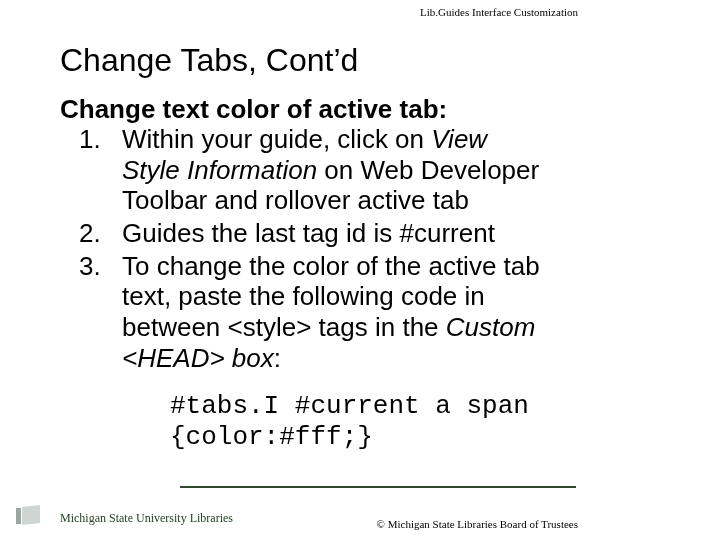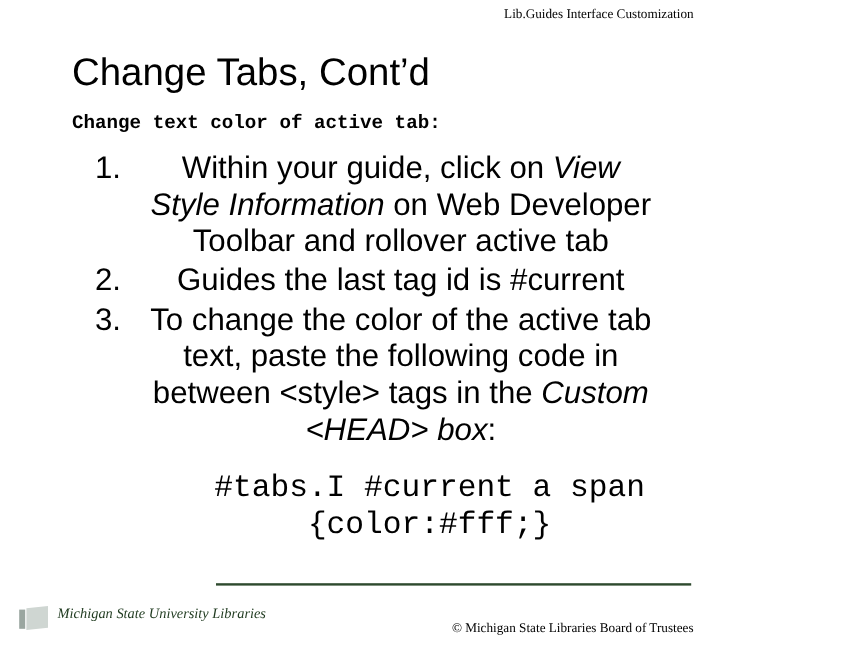--- a/index.html
+++ b/index.html
@@ -31,32 +31,30 @@
     left: 60px;
     font-size: 32px;
     font-family: Arial, Helvetica, sans-serif;
     font-weight: 400;
     letter-spacing: 0px;
   }
   .subtitle {
     position: absolute;
     top: 94px;
     left: 60px;
-    font-size: 16px;
+    font-size: 26px;
     font-weight: bold;
-    font-family: Liberation Mono, monospace;
   }
   .list {
     position: absolute;
     top: 124px;
     left: 70px;
     right: 50px;
     font-size: 26px;
     line-height: 1.18;
-    text-align: center;
   }
   ol.steps {
     margin: 0;
     padding-left: 38px;
   }
   ol.steps > li {
     margin-bottom: 2px;
     padding-left: 14px;
   }
   .italic { font-style: italic; }
@@ -78,23 +76,22 @@
     right: 20px;
     top: 8px;
     height: 0;
     border-top: 2px solid #2e4a2e;
   }
   .footer-logo {
     position: absolute;
     left: 16px;
     bottom: 14px;
     display: flex;
-    align-items: flex-start;
-    gap: 6px;
-    font-style: italic;
+    align-items: flex-end;
+    gap: 18px;
   }
   .book-icon {
     width: 26px;
     height: 22px;
     position: relative;
   }
   .book-icon .spine {
     position: absolute;
     left: 0; top: 4px;
     width: 5px; height: 16px;

